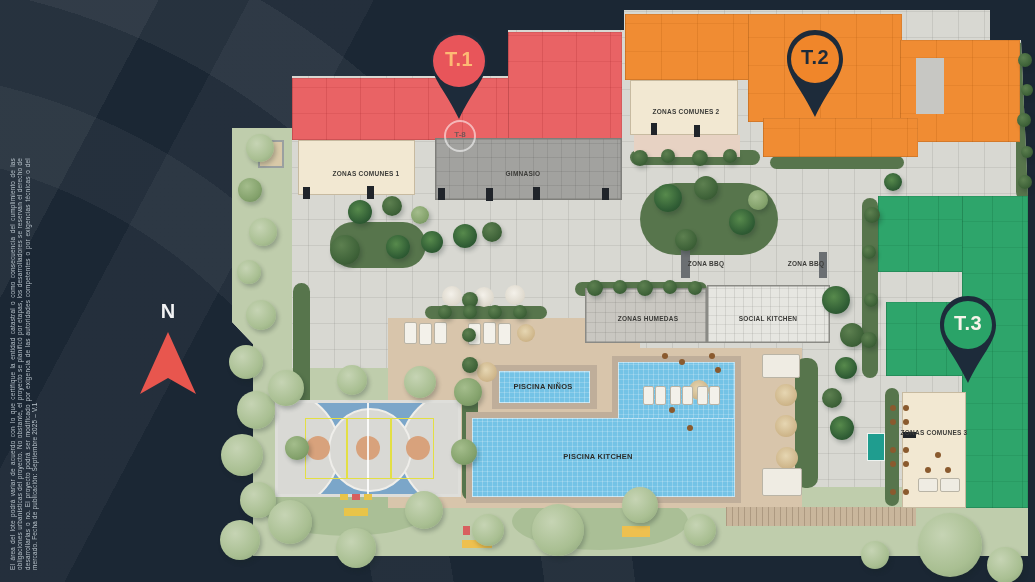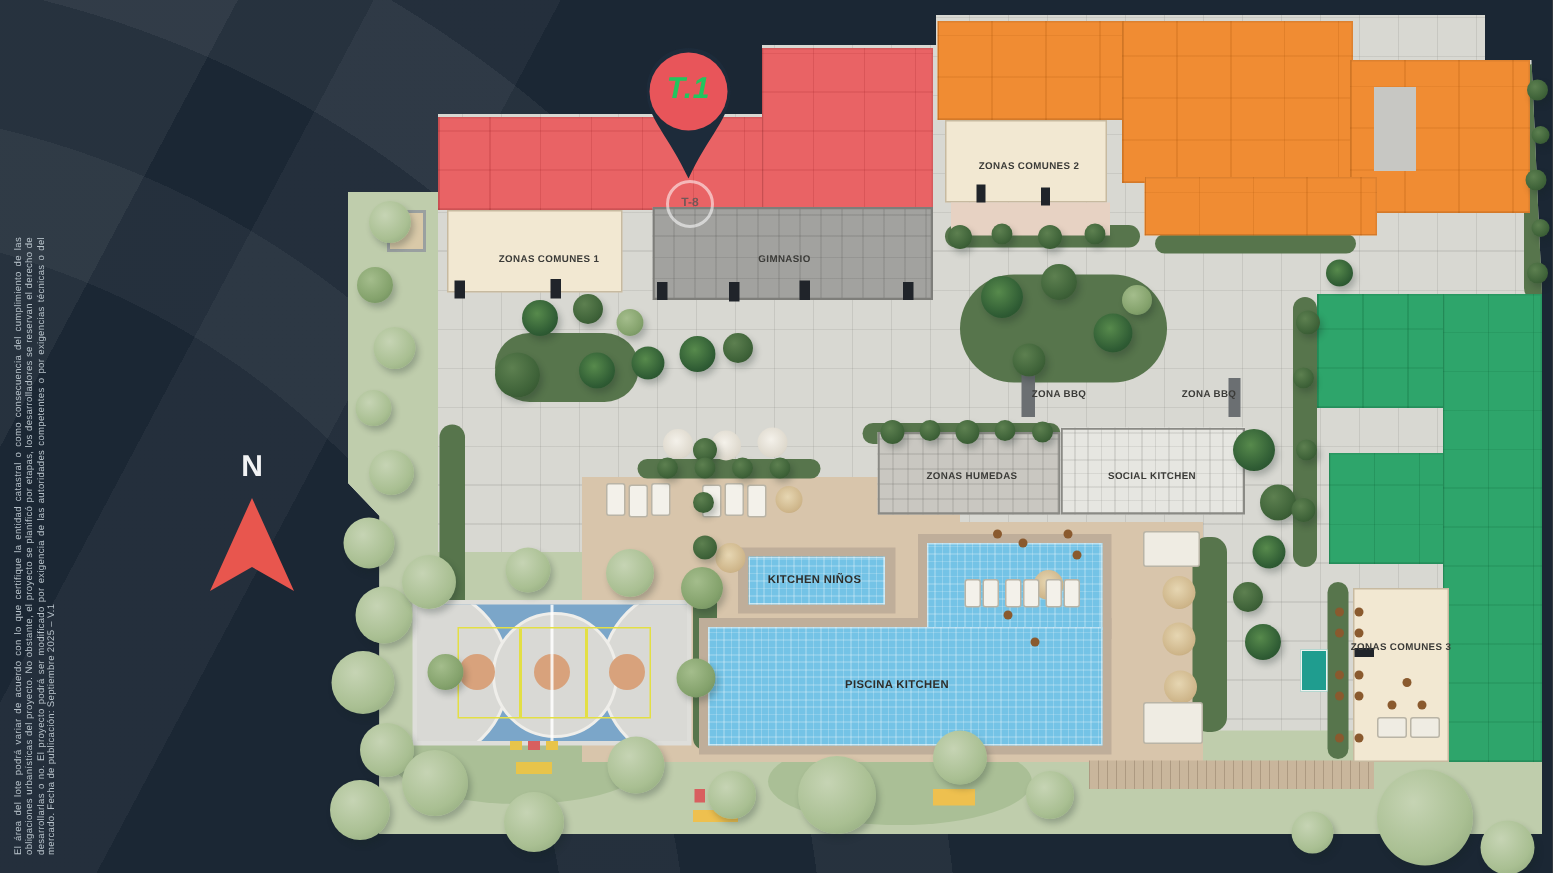--- a/index.html
+++ b/index.html
@@ -201,21 +201,21 @@
     <div class="play" style="left:622px;top:526px;width:28px;height:11px;background:#eec04f;"></div>
 
     <div class="plabel" style="left:366px;top:173px;">ZONAS COMUNES 1</div>
     <div class="plabel" style="left:523px;top:173px;">GIMNASIO</div>
     <div class="plabel" style="left:686px;top:111px;">ZONAS COMUNES 2</div>
     <div class="plabel" style="left:706px;top:263px;">ZONA BBQ</div>
     <div class="plabel" style="left:806px;top:263px;">ZONA BBQ</div>
     <div class="plabel" style="left:648px;top:318px;">ZONAS HUMEDAS</div>
     <div class="plabel" style="left:768px;top:318px;">SOCIAL KITCHEN</div>
     <div class="plabel" style="left:934px;top:432px;">ZONAS COMUNES 3</div>
-    <div class="plabel big" style="left:543px;top:386px;">KITCHEN NIÑOS</div>
+    <div class="plabel big" style="left:543px;top:386px;">PISCINA NIÑOS</div>
     <div class="plabel big" style="left:598px;top:456px;">PISCINA KITCHEN</div>
 
     <div class="groundmark" style="left:444px;top:120px;">T-8</div>
   <div class="dot" style="left: 890px; top: 405px; width: 6px; height: 6px; background: rgb(138, 90, 46);"></div>
       <div class="dot" style="left: 903px; top: 405px; width: 6px; height: 6px; background: rgb(138, 90, 46);"></div>
       <div class="dot" style="left: 890px; top: 419px; width: 6px; height: 6px; background: rgb(138, 90, 46);"></div>
       <div class="dot" style="left: 903px; top: 419px; width: 6px; height: 6px; background: rgb(138, 90, 46);"></div>
       <div class="dot" style="left: 890px; top: 447px; width: 6px; height: 6px; background: rgb(138, 90, 46);"></div>
       <div class="dot" style="left: 903px; top: 447px; width: 6px; height: 6px; background: rgb(138, 90, 46);"></div>
       <div class="dot" style="left: 890px; top: 461px; width: 6px; height: 6px; background: rgb(138, 90, 46);"></div>
@@ -304,21 +304,35 @@
       <div class="tree t-deep" style="left: 645px; top: 288px; width: 16px; height: 16px;"></div>
       <div class="tree t-deep" style="left: 670px; top: 287px; width: 14px; height: 14px;"></div>
       <div class="tree t-deep" style="left: 695px; top: 288px; width: 14px; height: 14px;"></div>
     </div>
 
   <div class="pin" style="left:427px;top:30px;">
     <svg width="64" height="92" viewBox="0 0 64 92">
       <path d="M32 2 C15 2 4 15 4 31 C4 48 19 61 32 89 C45 61 60 48 60 31 C60 15 49 2 32 2 Z" fill="#1d2b3a"></path>
       <circle cx="32" cy="31" r="26" fill="#e8555a"></circle>
     </svg>
-    <span class="plab" style="color:#22c55e;font-style:italic;">T.1</span>
+    <span class="plab" style="color:#fdba74;">T.1</span>
+  </div>
+  <div class="pin" style="left:783px;top:28px;">
+    <svg width="64" height="92" viewBox="0 0 64 92">
+      <path d="M32 2 C15 2 4 15 4 31 C4 48 19 61 32 89 C45 61 60 48 60 31 C60 15 49 2 32 2 Z" fill="#1d2b3a"></path>
+      <circle cx="32" cy="31" r="24" fill="#f0862a"></circle>
+    </svg>
+    <span class="plab" style="color:#1d2b3a;">T.2</span>
+  </div>
+  <div class="pin" style="left:936px;top:294px;">
+    <svg width="64" height="92" viewBox="0 0 64 92">
+      <path d="M32 2 C15 2 4 15 4 31 C4 48 19 61 32 89 C45 61 60 48 60 31 C60 15 49 2 32 2 Z" fill="#1d2b3a"></path>
+      <circle cx="32" cy="31" r="24" fill="#2aa368"></circle>
+    </svg>
+    <span class="plab" style="color:#f7f4ea;">T.3</span>
   </div>
 
   <div class="disclaimer">El área del lote podrá variar de acuerdo con lo que certifique la entidad catastral o como consecuencia del cumplimiento de las obligaciones urbanísticas del proyecto. No obstante, el proyecto se planificó por etapas, los desarrolladores se reservan el derecho de desarrollarlas o no. El proyecto podrá ser modificado por exigencia de las autoridades competentes o por exigencias técnicas o del mercado. Fecha de publicación: Septiembre 2025 – V.1</div>
   <div class="compassN">N</div>
   <svg class="abs" style="left:138px;top:330px;z-index:60;" width="60" height="68" viewBox="0 0 60 68">
     <polygon points="30,2 58,64 30,48 2,64" fill="#e8564e"></polygon>
   </svg>
 </div>
 
 </body></html>

